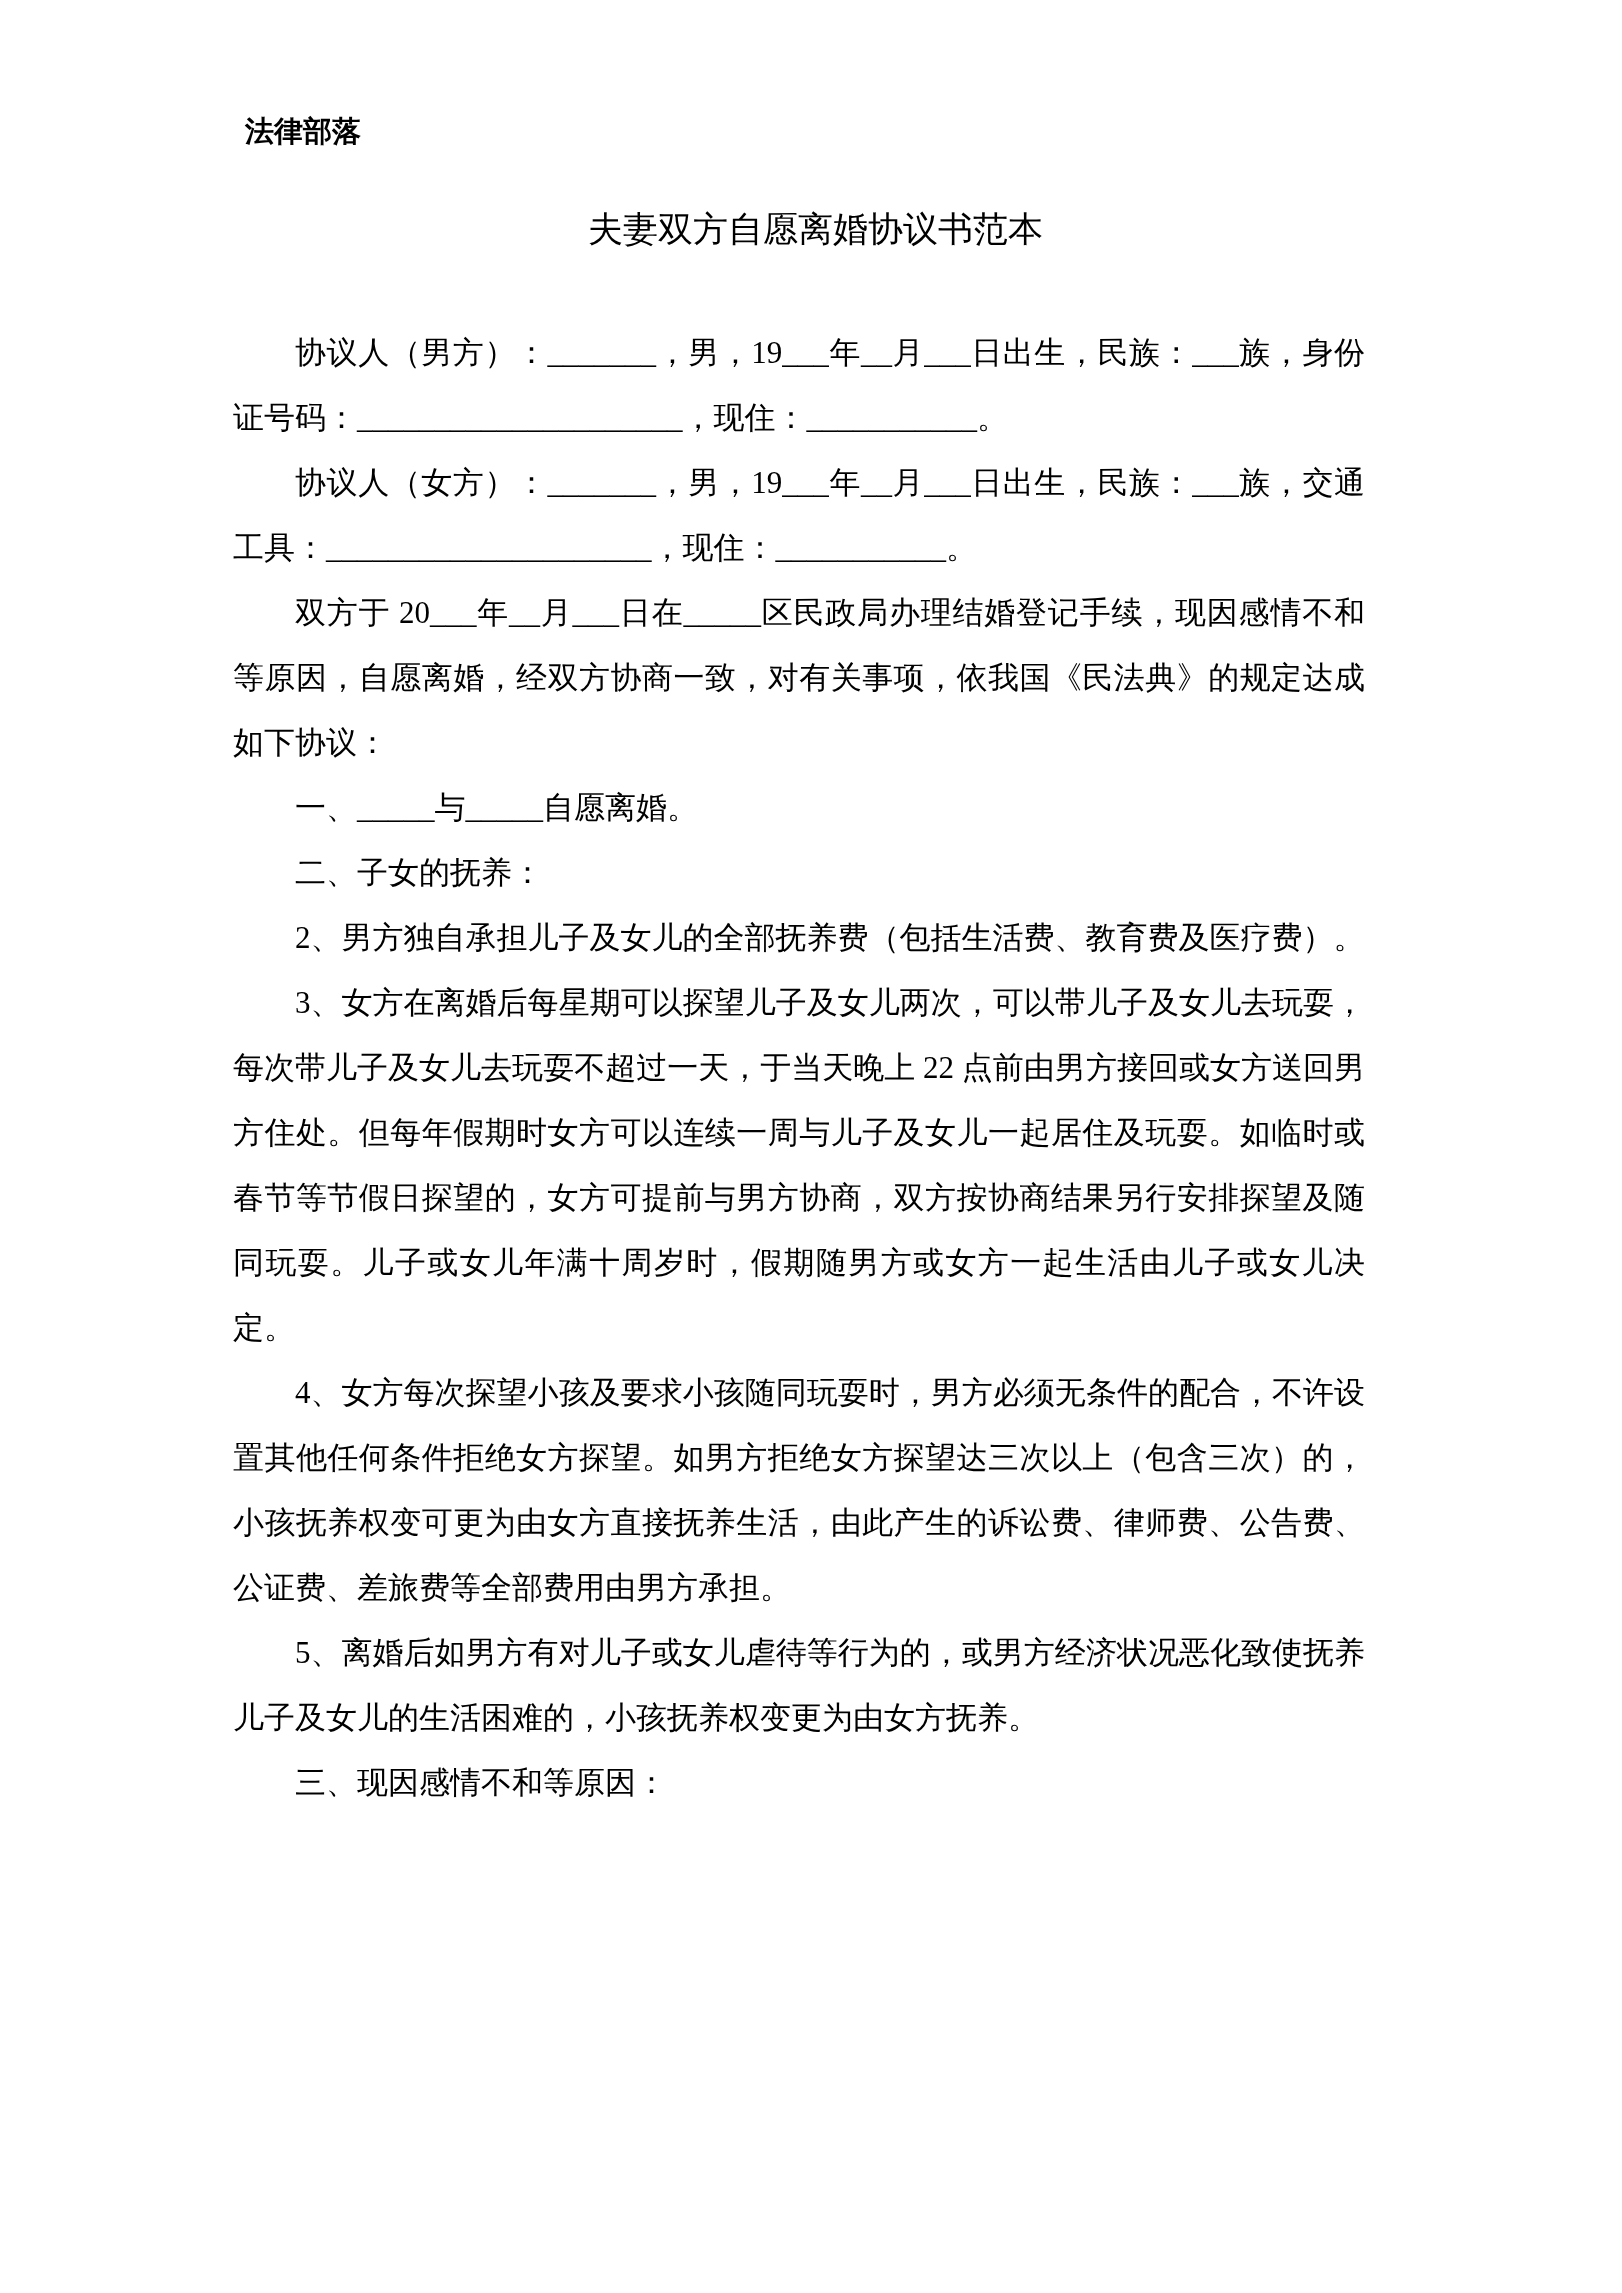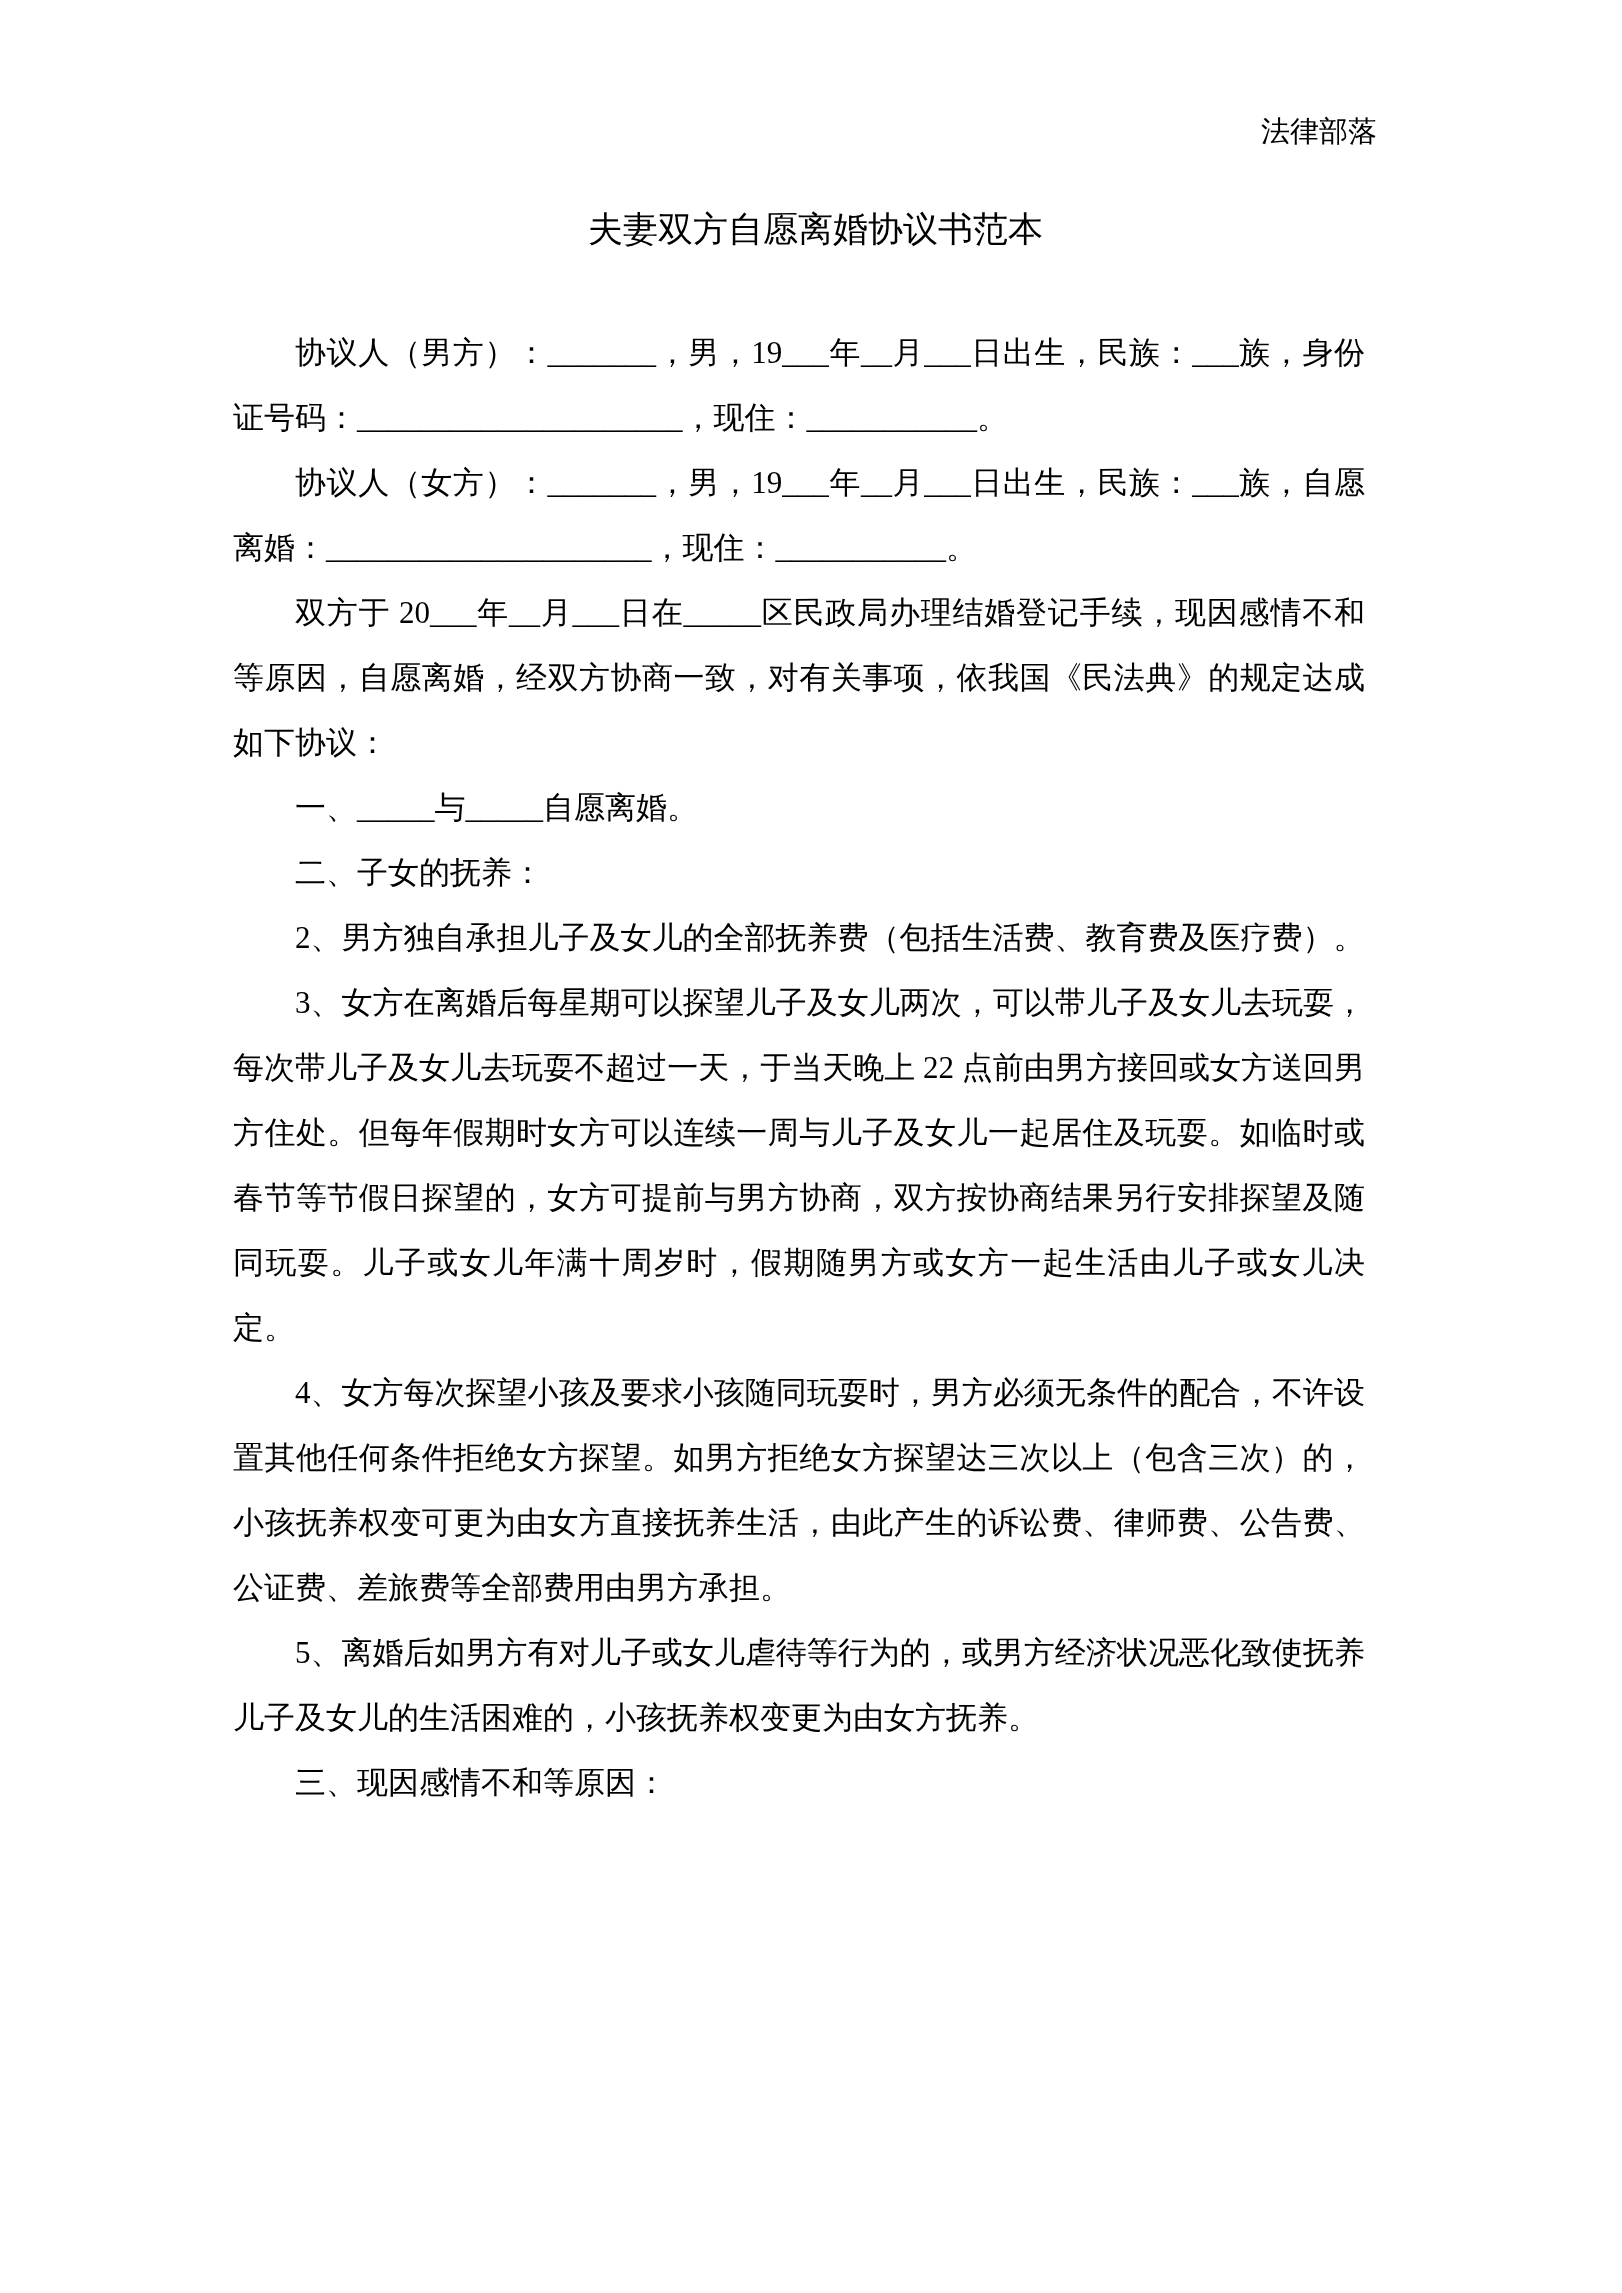--- a/index.html
+++ b/index.html
@@ -14,24 +14,24 @@
     background: #ffffff;
     color: #000000;
     font-family: "Liberation Serif", "DejaVu Serif", serif;
     overflow: hidden;
   }
   .brand-line {
     position: absolute;
     top: 113px;
     left: 245px;
     width: 1132px;
-    text-align: right;
     font-size: 29px;
     line-height: 36px;
     white-space: nowrap;
+    font-weight: bold;
   }
   .doc-title {
     position: absolute;
     top: 204px;
     left: 0;
     width: 100%;
     margin: 4px;
     text-align: center;
     font-size: 35px;
     font-weight: normal;
@@ -56,21 +56,21 @@
 </head>
 <body>
 
 <div class="page">
   <div class="brand-line">法律部落</div>
 
   <h1 class="doc-title">夫妻双方自愿离婚协议书范本</h1>
 
   <div class="doc-body">
       <p>协议人（男方）：_______，男，19___年__月___日出生，民族：___族，身份证号码：_____________________，现住：___________。</p>
-      <p>协议人（女方）：_______，男，19___年__月___日出生，民族：___族，自愿离婚：_____________________，现住：___________。</p>
+      <p>协议人（女方）：_______，男，19___年__月___日出生，民族：___族，交通工具：_____________________，现住：___________。</p>
       <p>双方于 20___年__月___日在_____区民政局办理结婚登记手续，现因感情不和等原因，自愿离婚，经双方协商一致，对有关事项，依我国《民法典》的规定达成如下协议：</p>
       <p>一、_____与_____自愿离婚。</p>
       <p>二、子女的抚养：</p>
       <p>2、男方独自承担儿子及女儿的全部抚养费（包括生活费、教育费及医疗费）。</p>
       <p>3、女方在离婚后每星期可以探望儿子及女儿两次，可以带儿子及女儿去玩耍，每次带儿子及女儿去玩耍不超过一天，于当天晚上 22 点前由男方接回或女方送回男方住处。但每年假期时女方可以连续一周与儿子及女儿一起居住及玩耍。如临时或春节等节假日探望的，女方可提前与男方协商，双方按协商结果另行安排探望及随同玩耍。儿子或女儿年满十周岁时，假期随男方或女方一起生活由儿子或女儿决定。</p>
       <p>4、女方每次探望小孩及要求小孩随同玩耍时，男方必须无条件的配合，不许设置其他任何条件拒绝女方探望。如男方拒绝女方探望达三次以上（包含三次）的，小孩抚养权变可更为由女方直接抚养生活，由此产生的诉讼费、律师费、公告费、公证费、差旅费等全部费用由男方承担。</p>
       <p>5、离婚后如男方有对儿子或女儿虐待等行为的，或男方经济状况恶化致使抚养儿子及女儿的生活困难的，小孩抚养权变更为由女方抚养。</p>
       <p>三、现因感情不和等原因：</p>
     </div>
 </div>

